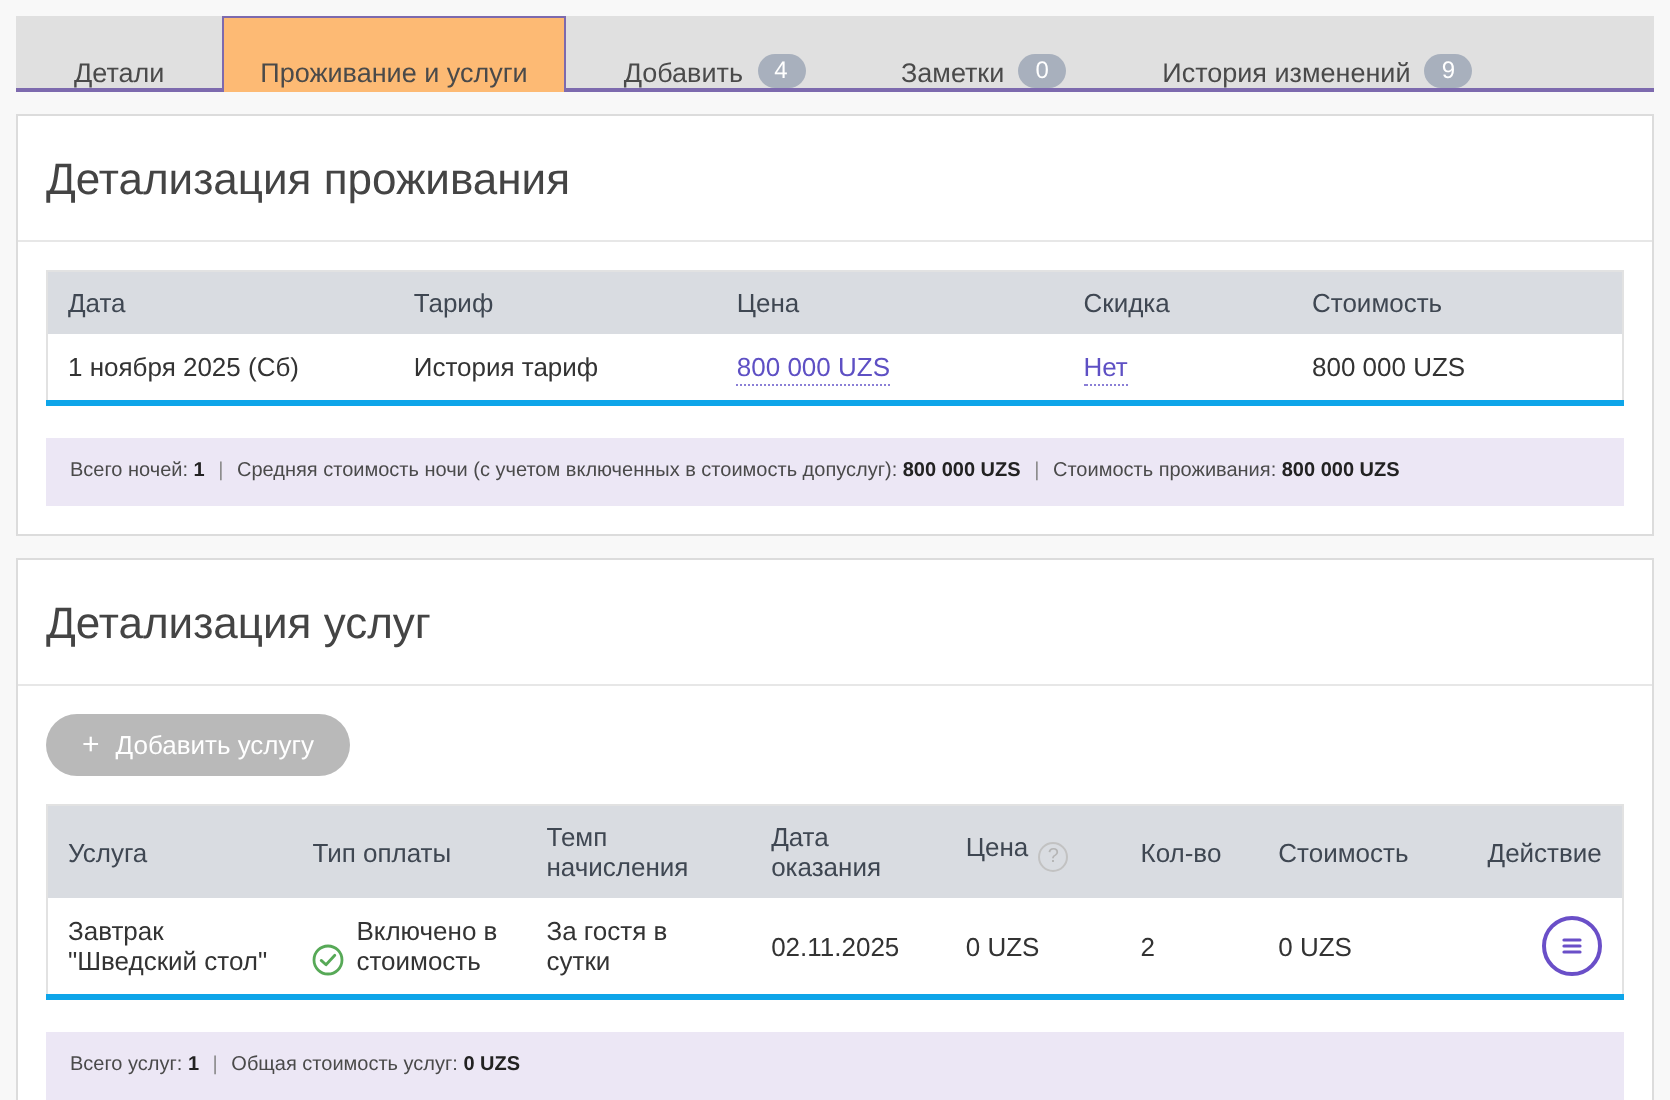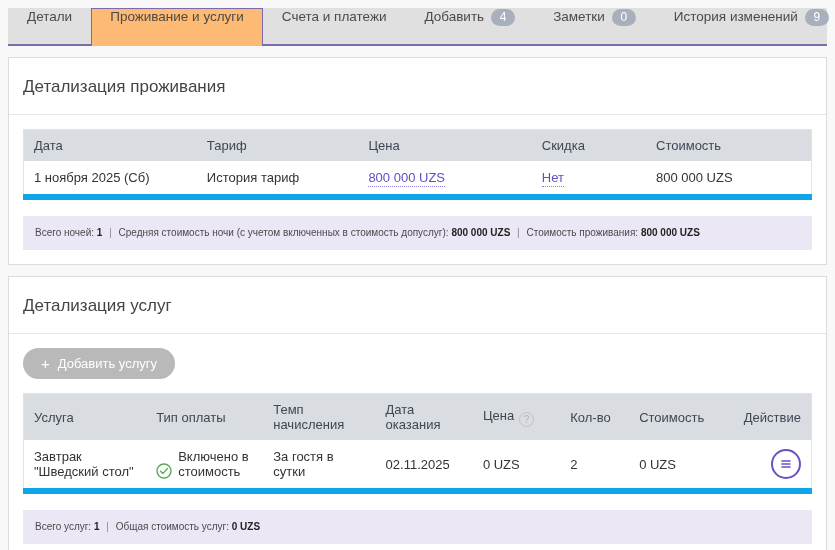--- a/index.html
+++ b/index.html
@@ -13,25 +13,25 @@
   .page { position:relative; width:835px; height:550px; padding:8px; }
 
   
   .tabbar {
     display:flex; align-items:stretch;
     background:#e0e0e0;
     border-bottom:2px solid #7d6aae;
     height:38px;
   }
   .tab {
-    display:flex; align-items:flex-start; gap:7px;
+    display:flex; align-items:flex-end; gap:7px;
     padding:0 18px;
     font-size:13.5px; color:#4a4a4a;
     cursor:pointer; white-space:nowrap;
-    border:1px solid transparent; border-bottom:none;
+    border:1px solid transparent; border-bottom:none;margin-left:10px;
   }
   .tab.active {
     background:#fdba74;
     border:1px solid #7d6aae; border-bottom:none;
     margin-bottom:-2px;
     padding-bottom:2px;
   }
   .badge {
     display:inline-block; min-width:24px; text-align:center;
     background:#a8b0bd; color:#fff;
@@ -40,36 +40,36 @@
   }
 
   
   .card {
     background:#fff;
     border:1px solid #dcdcdc;
     margin-top:11px;
   }
   .card-header {
     padding:19px 14px 17px 14px;
-    font-size:17px; color:#444;
+    font-size:22px; color:#444;
     border-bottom:1px solid #e7e7e7;
   }
   .card-body { padding:14px; }
 
   
   table { width:100%; border-collapse:collapse; font-size:13px; }
   .data-table { border:1px solid #e2e2e2; }
   .data-table th {
     background:#d9dce1; color:#3f4752;
     font-weight:normal; text-align:left;
     padding:8px 10px; font-size:13px;
   }
   .data-table td {
     padding:9px 10px; color:#333;
-    border-bottom:6px solid #0ea5e9;
+    border-bottom:3px solid #0ea5e9;
     background:#fff; vertical-align:middle;
   }
   .link {
     color:#5e50c4; text-decoration:none;
     border-bottom:1px dotted #8a7fd6;
     padding-bottom:1px; cursor:pointer;
   }
 
   
   .summary {
@@ -114,23 +114,20 @@
 <body>
 
 <div class="page">
 
   <div class="tabbar">
     <div class="tab">
       <span>Детали</span>
     </div>
     <div class="tab active">
       <span>Проживание и услуги</span>
-    </div>
-    <div class="tab">
-      <span>Счета и платежи</span>
     </div>
     <div class="tab">
       <span>Добавить</span>
       <span class="badge">4</span>
     </div>
     <div class="tab">
       <span>Заметки</span>
       <span class="badge">0</span>
     </div>
     <div class="tab">

